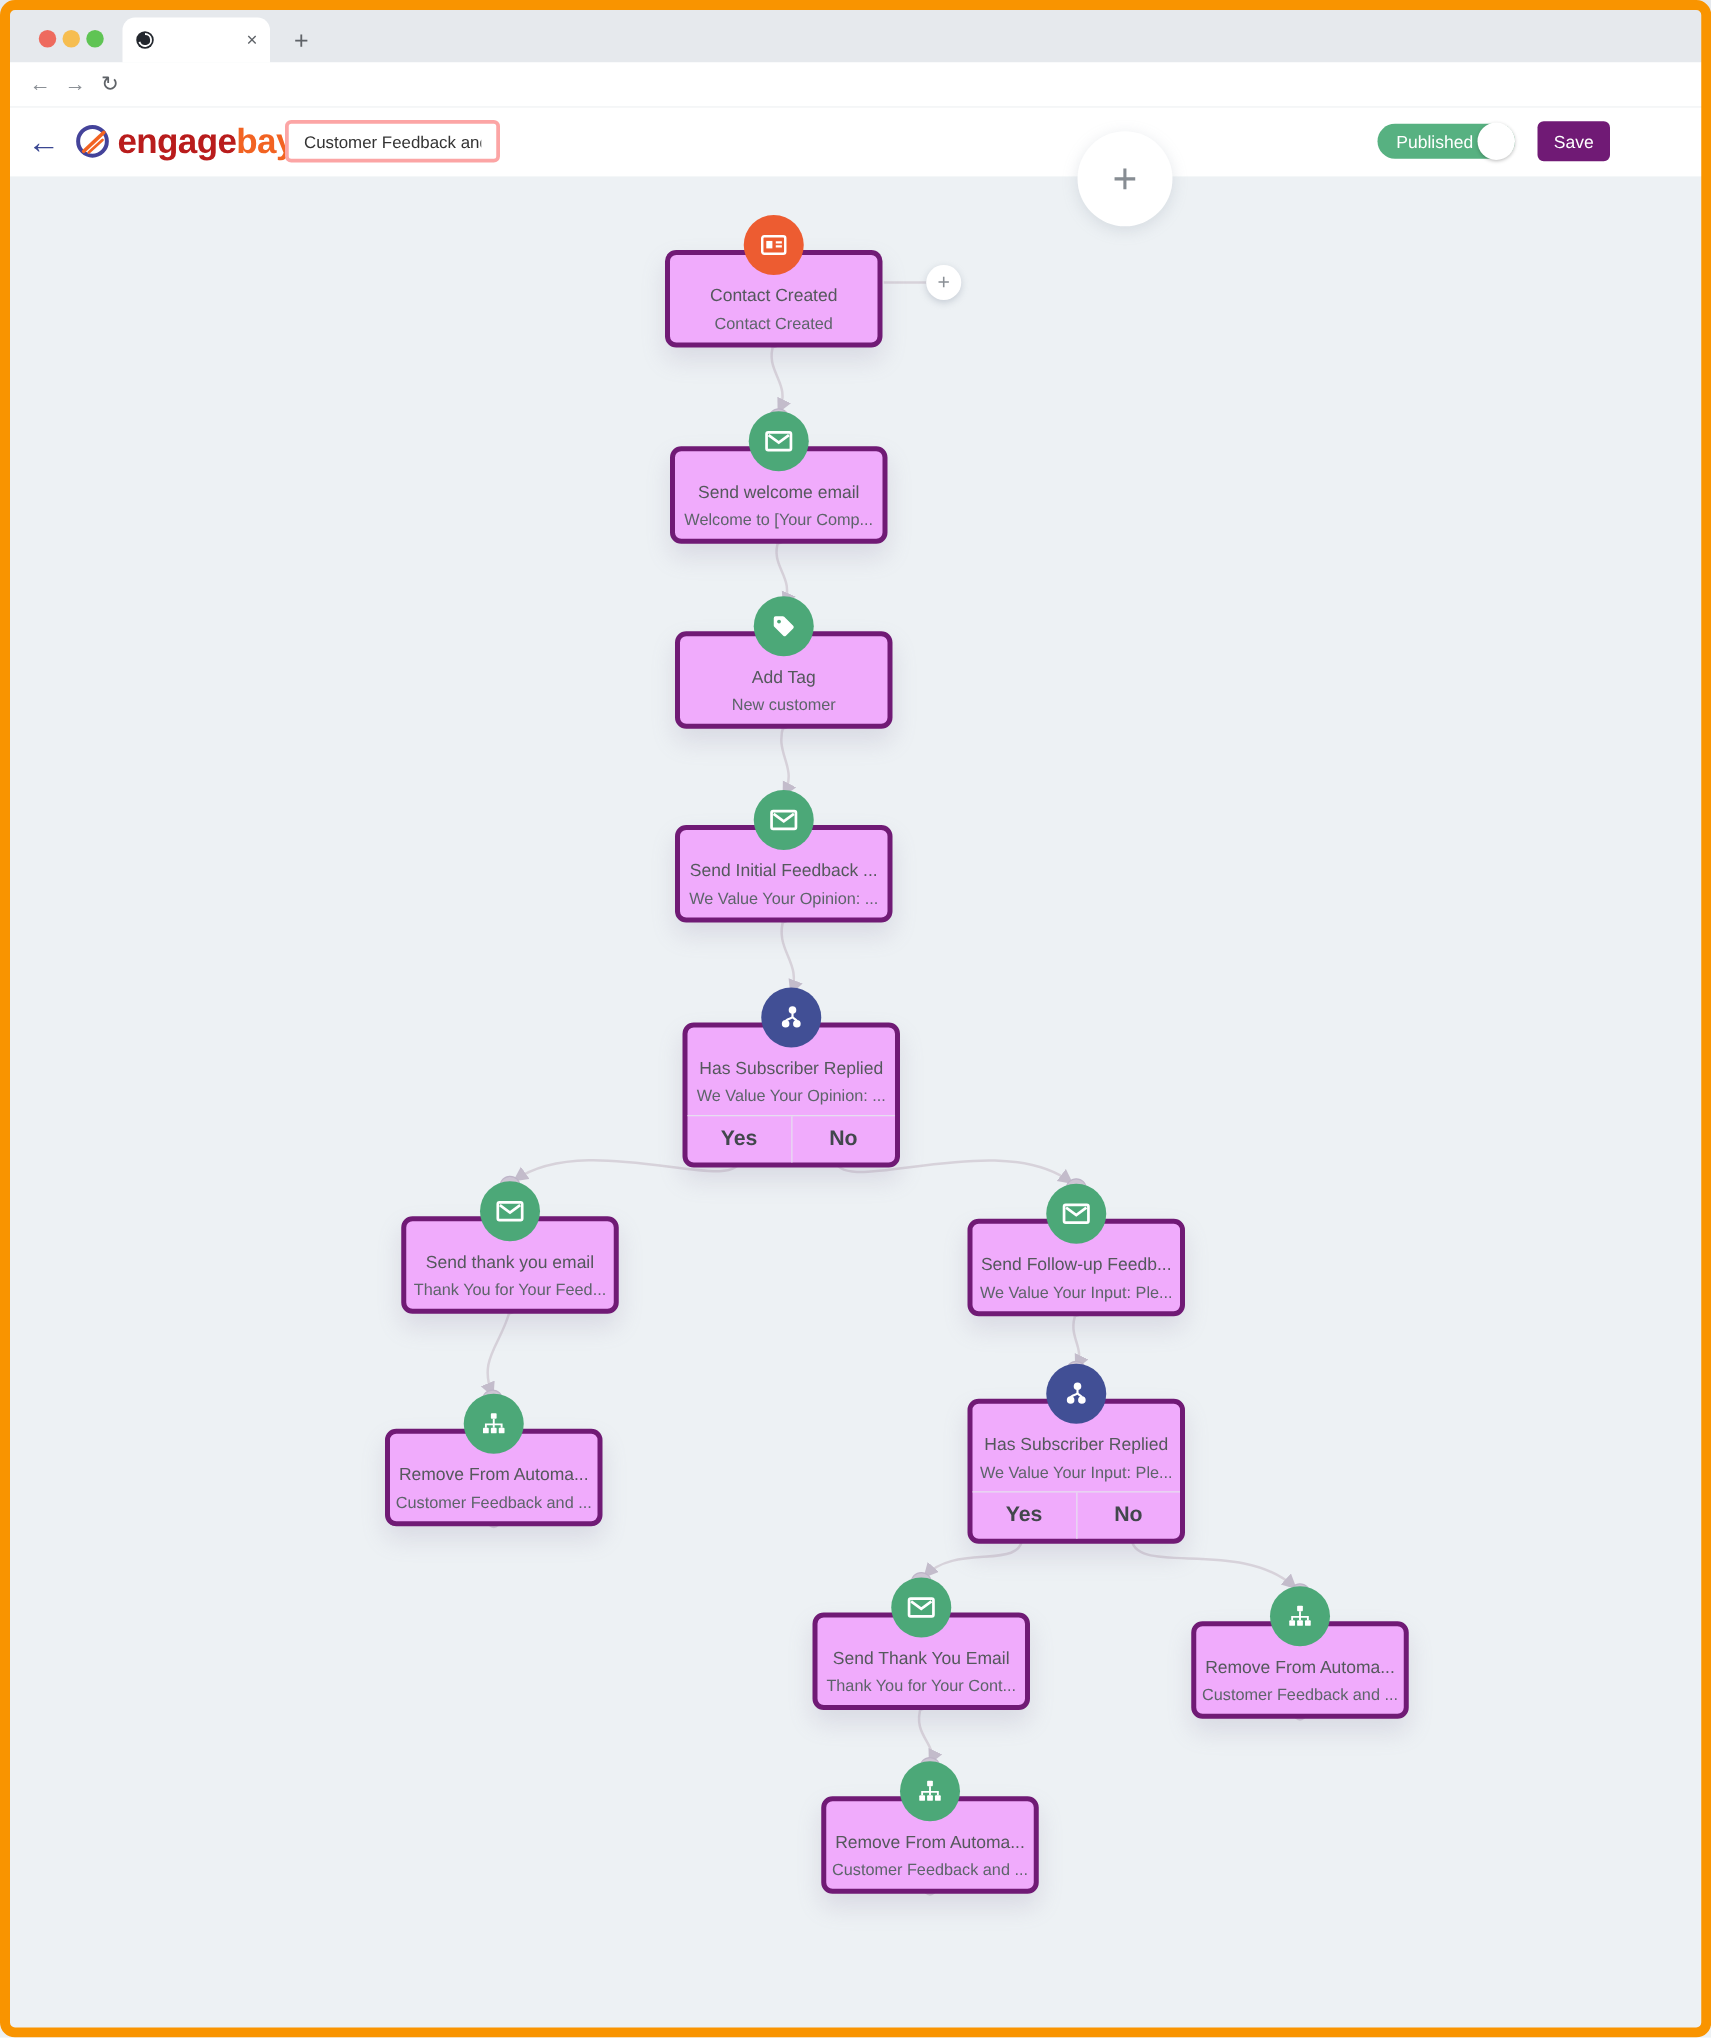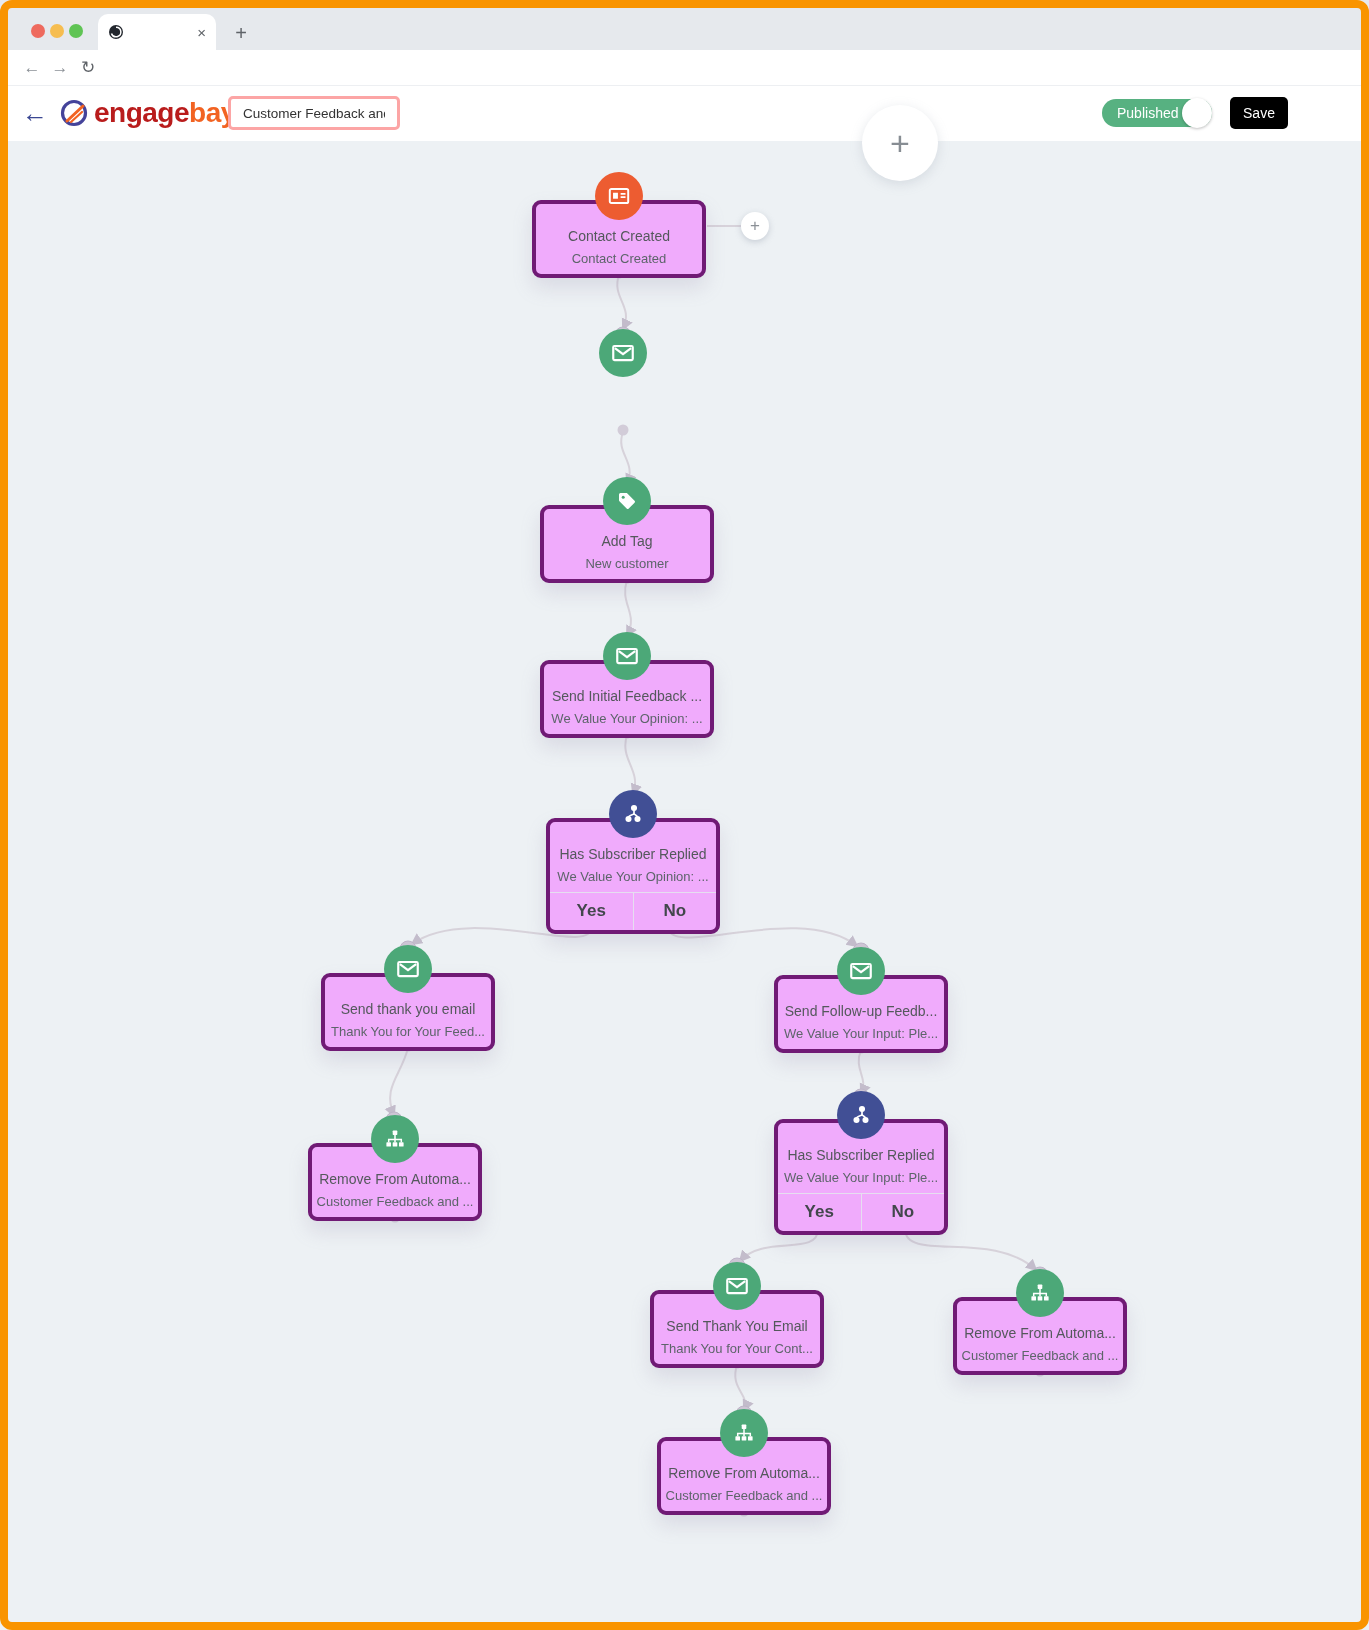--- a/index.html
+++ b/index.html
@@ -60,21 +60,21 @@
   }
   .toggle {
     position:absolute; left:1102px; top:99px; width:110px; height:28px;
     background:#57B181; border-radius:14px; z-index:9; display:flex; align-items:center;
   }
   .toggle-label { color:#fff; font-size:14px; margin-left:15px; }
   .toggle-knob { position:absolute; right:0px; top:-1px; width:30px; height:30px; background:#fff;
     border-radius:50%; box-shadow:0 1px 3px rgba(0,0,0,.25); }
   .save-btn {
     position:absolute; left:1230px; top:97px; width:58px; height:32px;
-    background:#000000; color:#fff; font-size:14px; border:none; border-radius:5px;
+    background:#701a75; color:#fff; font-size:14px; border:none; border-radius:5px;
     font-family:"Liberation Sans",sans-serif; z-index:9;
   }
   
   .canvas { position:absolute; left:0; top:141px; width:1369px; height:1489px; background:#edf1f4; z-index:1; }
   .big-plus {
     position:absolute; left:862px; top:105px; width:76px; height:76px; border-radius:50%;
     background:#ffffff; box-shadow:0 3px 12px rgba(150,160,175,.28); z-index:9;
     display:flex; align-items:center; justify-content:center;
     font-size:34px; color:#878d93; font-weight:400;
   }
@@ -177,20 +177,24 @@
     <span>+</span>
   </div>
 
 <div class="node" style="left:536px;top:329px;">
   <span class="node-icon ic-green">
     <svg width="26" height="26" viewBox="0 0 24 24">
         <rect x="3" y="5.5" width="18" height="13" rx="1.2" fill="none" stroke="#fff" stroke-width="2"></rect>
         <path d="M4.5 7.5l7.5 5.5 7.5-5.5" fill="none" stroke="#fff" stroke-width="2"></path>
       </svg>
   </span>
+  <div class="card">
+    <div class="n-title">Send welcome email</div>
+    <div class="n-sub">Welcome to [Your Comp...</div>
+  </div>
 </div>
 
 <div class="node" style="left:540px;top:477px;">
   <span class="node-icon ic-green">
     <svg width="24" height="24" viewBox="0 0 24 24">
         <path d="M4 5.5A1.5 1.5 0 0 1 5.5 4h5.8c.4 0 .78.16 1.06.44l7.2 7.2a1.5 1.5 0 0 1 0 2.12l-5.8 5.8a1.5 1.5 0 0 1-2.12 0l-7.2-7.2A1.5 1.5 0 0 1 4 11.3V5.5z" fill="#fff"></path>
         <circle cx="8.2" cy="8.2" r="1.5" fill="#4CA878"></circle>
       </svg>
   </span>
   <div class="card">

